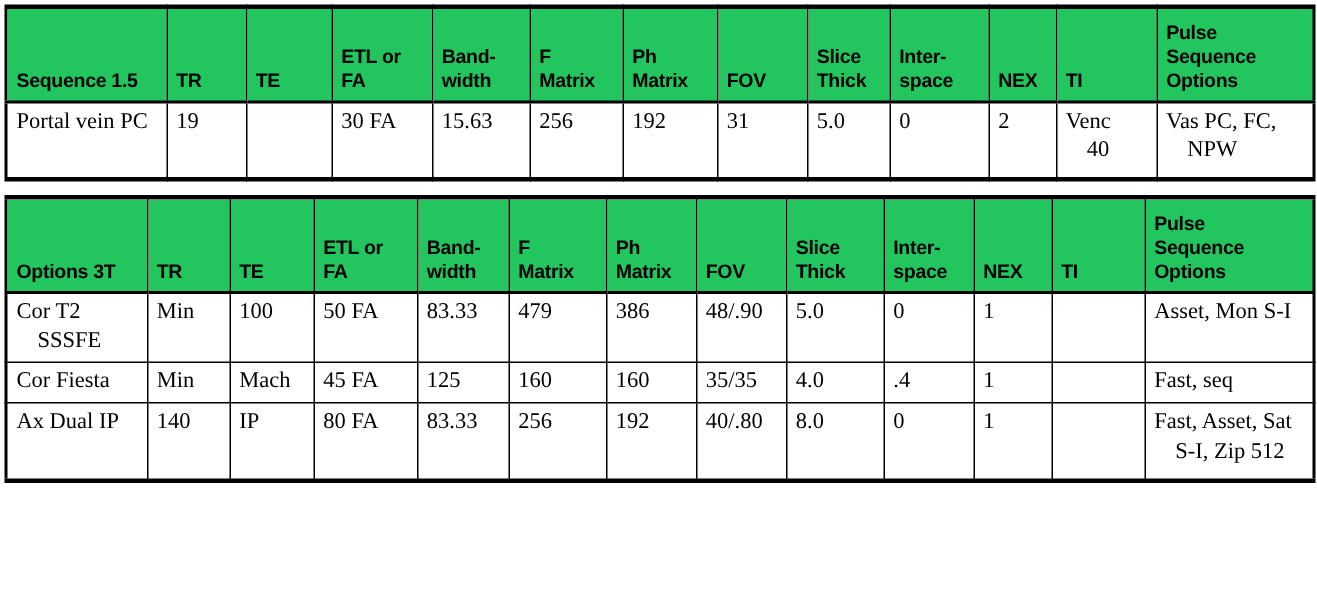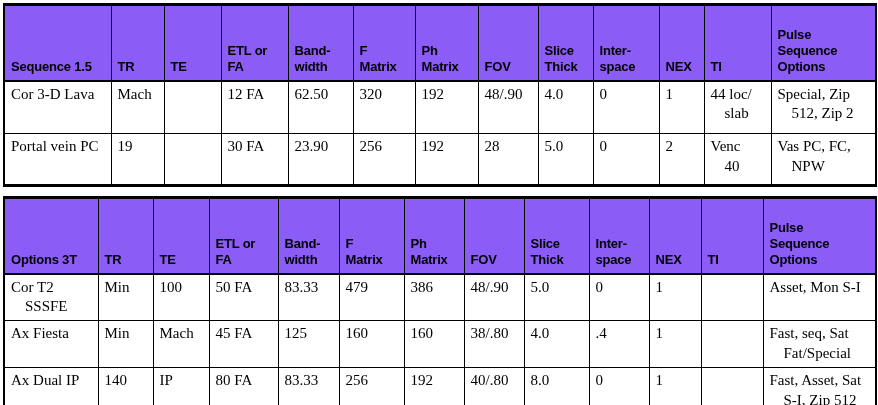--- a/index.html
+++ b/index.html
@@ -28,29 +28,29 @@
   table.proto-table + table.proto-table {
     margin-top: 9px;
   }
   table.proto-table th,
   table.proto-table td {
     border: 1px solid #000;
     box-sizing: border-box;
     overflow: hidden;
   }
   table.proto-table th {
-    background: #8b5cf6;
+    background: #22c55e;
     font-family: "Liberation Sans", sans-serif;
     font-weight: bold;
     font-size: 13px;
     line-height: 1.22;
     letter-spacing: -0.2px;
     text-align: left;
     vertical-align: bottom;
-    padding: 21px 3px 5px 6px;
+    padding: 8px 3px 5px 6px;
     white-space: pre-line;
     border-bottom: 2px solid #000;
   }
   table.proto-table td {
     font-family: "Liberation Serif", serif;
     font-size: 15px;
     line-height: 1.32;
     vertical-align: top;
     text-align: left;
     
@@ -109,46 +109,29 @@
           <th>Inter-
 space</th>
           <th>NEX</th>
           <th>TI</th>
           <th>Pulse
 Sequence
 Options</th>
         </tr>
       </thead>
       <tbody>
-        <tr class="r0">
-          <td>Cor 3-D Lava</td>
-          <td>Mach</td>
-          <td></td>
-          <td>12 FA</td>
-          <td>62.50</td>
-          <td>320</td>
-          <td>192</td>
-          <td>48/.90</td>
-          <td>4.0</td>
-          <td>0</td>
-          <td>1</td>
-          <td>44 loc/
-slab</td>
-          <td>Special, Zip
-512, Zip 2</td>
-        </tr>
         <tr class="r1">
           <td>Portal vein PC</td>
           <td>19</td>
           <td></td>
           <td>30 FA</td>
-          <td>23.90</td>
+          <td>15.63</td>
           <td>256</td>
           <td>192</td>
-          <td>28</td>
+          <td>31</td>
           <td>5.0</td>
           <td>0</td>
           <td>2</td>
           <td>Venc
 40</td>
           <td>Vas PC, FC,
 NPW</td>
         </tr>
       </tbody>
     </table>
@@ -204,35 +187,34 @@
           <td>83.33</td>
           <td>479</td>
           <td>386</td>
           <td>48/.90</td>
           <td>5.0</td>
           <td>0</td>
           <td>1</td>
           <td></td>
           <td>Asset, Mon S-I</td>
         </tr>
-        <tr class="r2">
-          <td>Ax Fiesta</td>
+        <tr class="r1">
+          <td>Cor Fiesta</td>
           <td>Min</td>
           <td>Mach</td>
           <td>45 FA</td>
           <td>125</td>
           <td>160</td>
           <td>160</td>
-          <td>38/.80</td>
+          <td>35/35</td>
           <td>4.0</td>
           <td>.4</td>
           <td>1</td>
           <td></td>
-          <td>Fast, seq, Sat
-Fat/Special</td>
+          <td>Fast, seq</td>
         </tr>
         <tr class="r3">
           <td>Ax Dual IP</td>
           <td>140</td>
           <td>IP</td>
           <td>80 FA</td>
           <td>83.33</td>
           <td>256</td>
           <td>192</td>
           <td>40/.80</td>

